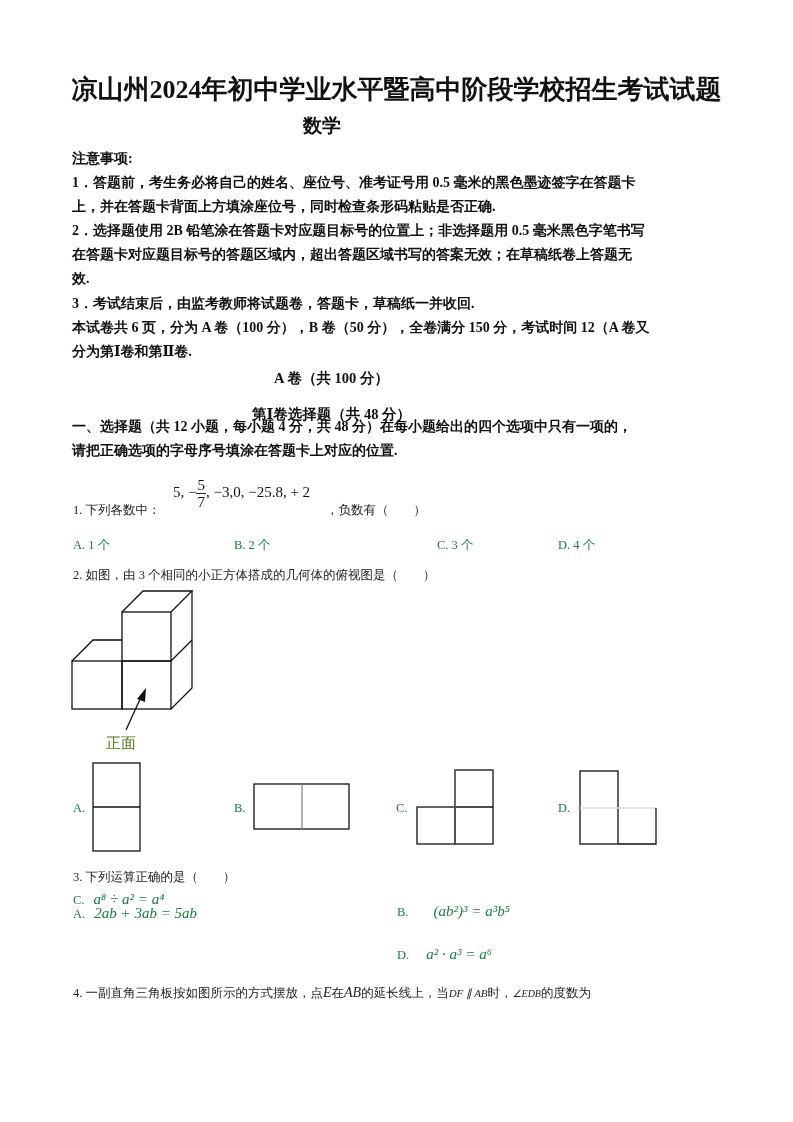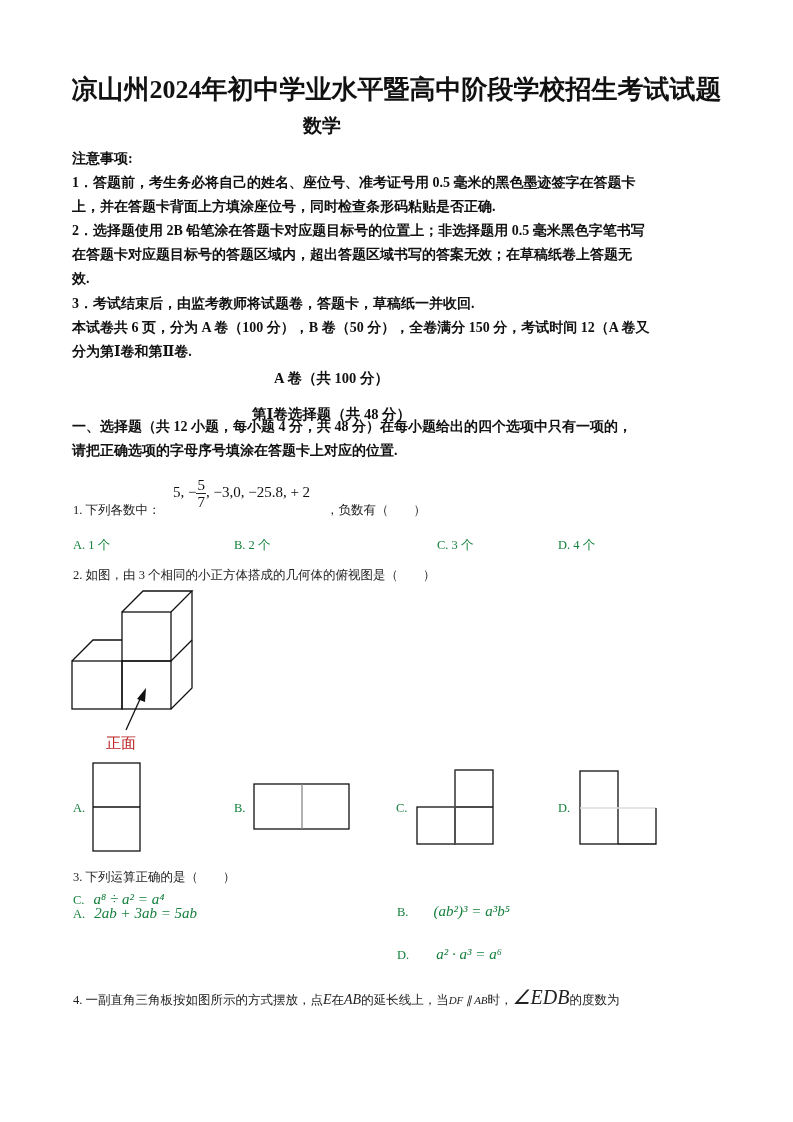--- a/index.html
+++ b/index.html
@@ -65,21 +65,21 @@
 
     <polyline points="192,591 192,688 171,709"></polyline>
     <line x1="171" y1="661" x2="192" y2="640"></line>
 
     <polyline points="72,661 93,640 122,640"></polyline>
   </g>
 
   <line x1="126" y1="730" x2="141" y2="697" stroke="#111" stroke-width="1.3"></line>
   <polygon points="146,688 137,699 145,702" fill="#111"></polygon>
 </svg>
-<div class="abs serif" style="left:106px; top:734px; font-size:15px; color:#b91c1c;">正面</div>
+<div class="abs serif" style="left:106px; top:734px; font-size:15px; color:#4d7c0f;">正面</div>
 
 <div class="abs opt serif" style="left:73px; top:801px;">A.</div>
 <svg style="left:90px; top:760px;" width="54" height="94" viewBox="90 760 54 94">
   <g fill="none" stroke="#111" stroke-width="1.3">
     <rect x="93" y="763" width="47" height="88"></rect>
     <line x1="93" y1="807" x2="140" y2="807"></line>
   </g>
 </svg>
 
 <div class="abs opt serif" style="left:234px; top:801px;">B.</div>
@@ -118,18 +118,18 @@
 <div class="abs opt serif" style="left:397px; top:903px;">
   <span>B.</span>
   <span class="math" style="margin-left:22px;text-align:center;">(ab²)³ = a³b⁵</span>
 </div>
 <div class="abs opt serif" style="left:73px; top:891px;">
   <span>C.</span>
   <span class="math" style="margin-left:6px;">a⁸ ÷ a² = a⁴</span>
 </div>
 <div class="abs opt serif" style="left:397px; top:946px;">
   <span>D.</span>
-  <span class="math" style="margin-left:24px;">a² · a³ = a⁶</span>
+  <span class="math" style="margin-left:14px;">a² · a³ = a⁶</span>
 </div>
 
 <div class="abs q serif" style="top:985px;">
-  <span>4. 一副直角三角板按如图所示的方式摆放，点</span><span class="math" style="font-size:14px;">E</span><span>在</span><span class="math" style="font-size:14px;">AB</span><span>的延长线上，当</span><span class="math" style="font-size:11px;">DF ∥ AB</span><span>时，</span><span class="math" style="font-size:20px;">∠EDB</span><span>的度数为</span>
+  <span>4. 一副直角三角板按如图所示的方式摆放，点</span><span class="math" style="font-size:14px;">E</span><span>在</span><span class="math" style="font-size:14px;">AB</span><span>的延长线上，当</span><span class="math" style="font-size:11px;">DF ∥ AB</span><span>时，</span><span class="math" style="font-size:10px;">∠EDB</span><span>的度数为</span>
 </div>
 
 </body></html>

